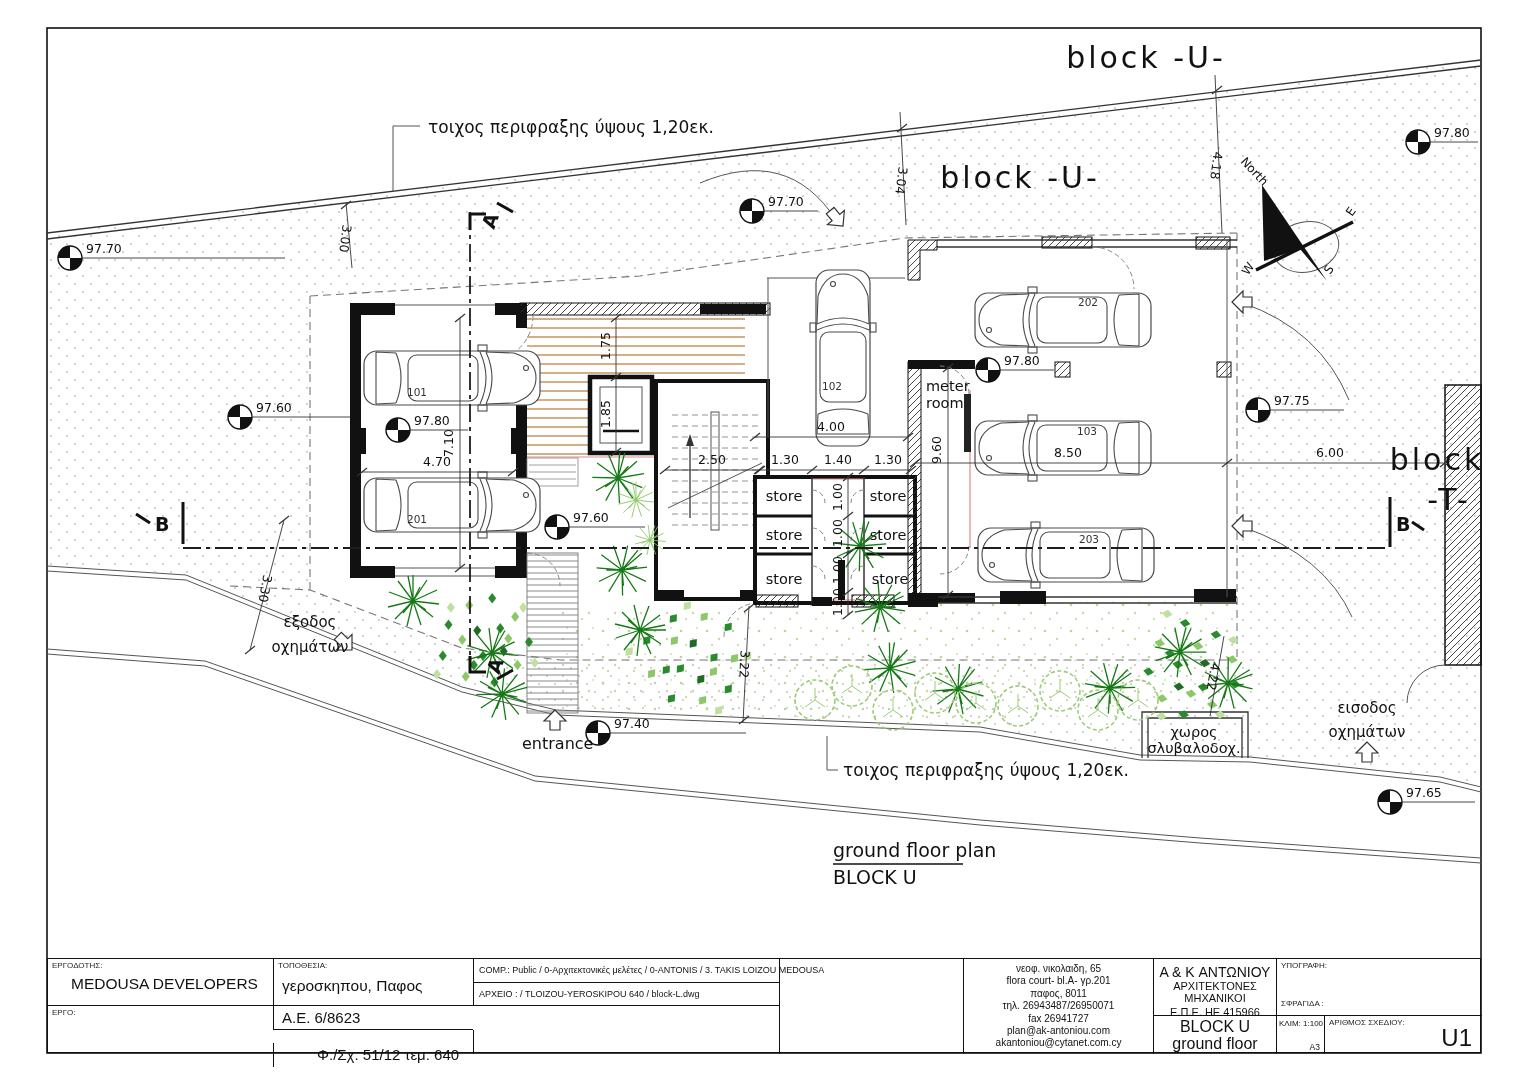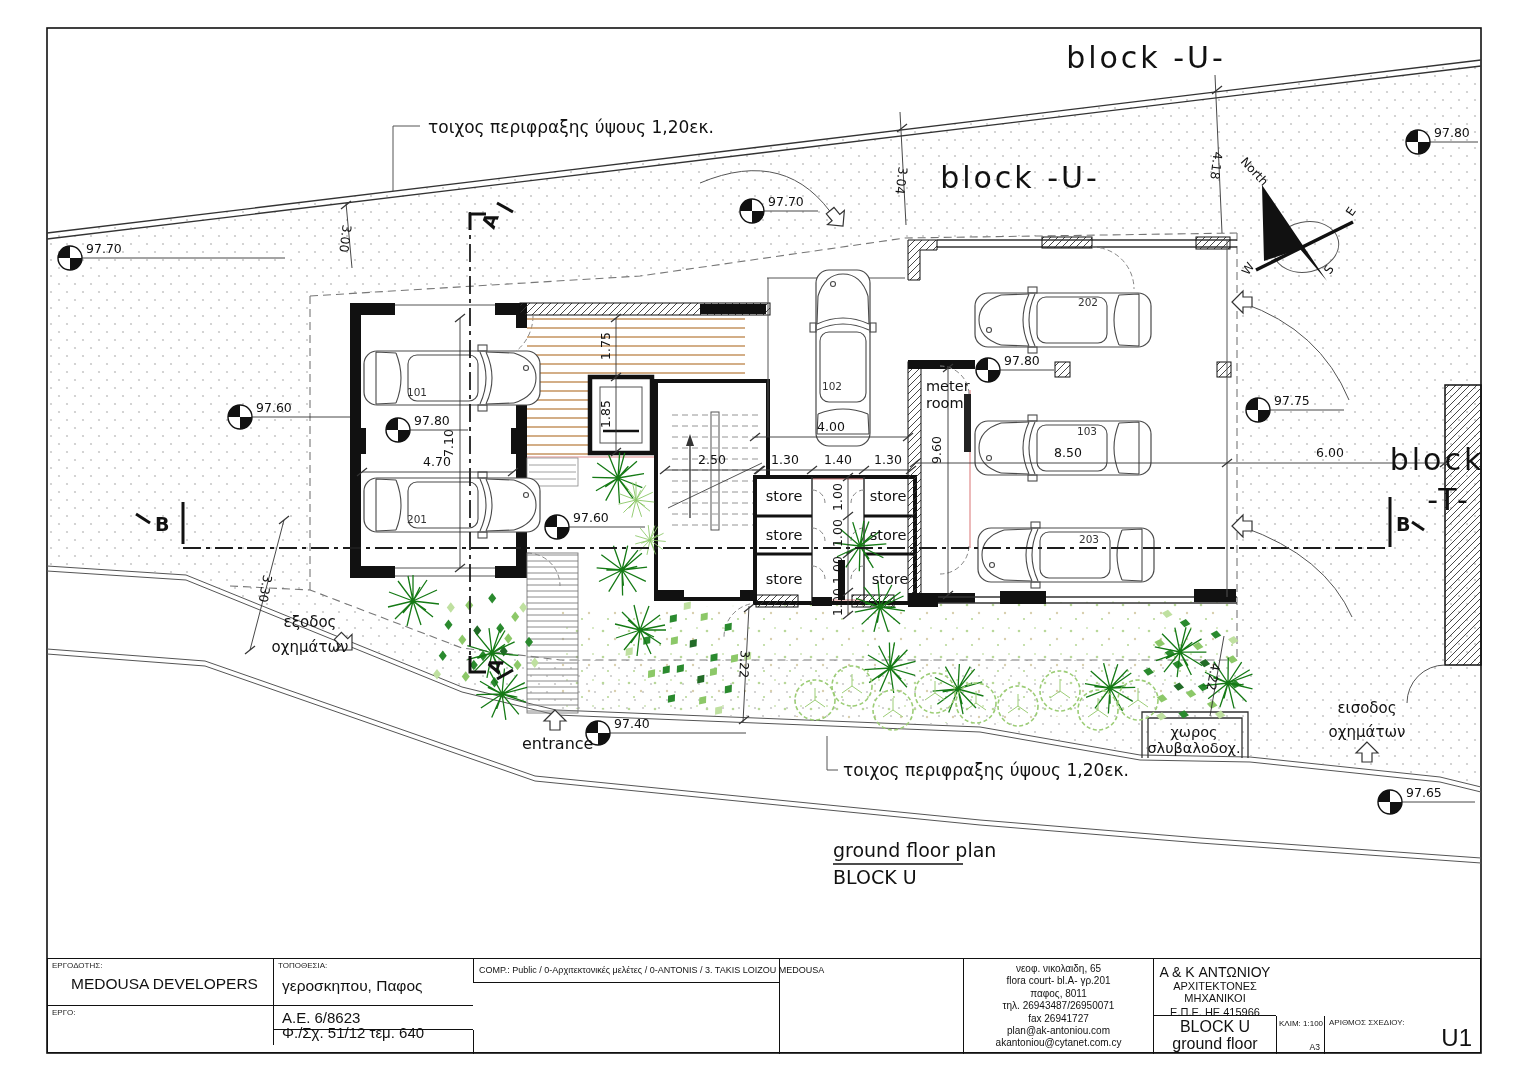--- a/index.html
+++ b/index.html
@@ -494,26 +494,29 @@
     <span class="cap">ΕΡΓΟ:</span>
   </div>
 
   <div class="cell bl bb" style="left:225px;top:0;width:200px;height:47px;">
     <span class="cap">ΤΟΠΟΘΕΣΙΑ:</span>
     <div style="margin:18px 0 0 8px;font-size:15.5px;">γεροσκηπου, Παφος</div>
   </div>
   <div class="cell bl bb" style="left:225px;top:47px;width:200px;height:24px;">
     <div style="margin:3px 0 0 8px;font-size:15px;">Α.Ε. 6/8623</div>
   </div>
-  <div class="cell bl" style="left:225px;top:62px;width:200px;height:24px;">
+  <div class="cell bl" style="left:225px;top:84px;width:200px;height:24px;padding-left:35px;">
     <div style="margin:3px 0 0 8px;font-size:15px;">Φ./Σχ. 51/12   τεμ. 640</div>
   </div>
 
   <div class="cell bl bb" style="left:425px;top:0;width:306px;height:24px;">
     <div style="margin:6px 0 0 5px;font-size:9px;white-space:nowrap;">COMP.: Public / 0-Αρχιτεκτονικές μελέτες / 0-ANTONIS / 3. TAKIS LOIZOU MEDOUSA</div>
+  </div>
+  <div class="cell bl bb" style="left:425px;top:24px;width:306px;height:23px;">
+    <div style="margin:6px 0 0 5px;font-size:9px;white-space:nowrap;">ΑΡΧΕΙΟ :   / TLOIZOU-YEROSKIPOU 640 / block-L.dwg</div>
   </div>
   <div class="cell bl" style="left:425px;top:71px;width:306px;height:24px;"></div>
 
   <div class="cell bl" style="left:731px;top:0;width:184px;height:95px;"></div>
 
   <div class="cell bl" style="left:915px;top:0;width:190px;height:95px;text-align:center;">
     <div style="margin-top:4px;font-size:10px;line-height:12.4px;">
       <div>νεοφ. νικολαιδη, 65</div>
       <div>flora court- bl.A- γρ.201</div>
       <div>παφος, 8011</div>
@@ -529,20 +532,24 @@
     <div style="font-size:11px;">ΑΡΧΙΤΕΚΤΟΝΕΣ ΜΗΧΑΝΙΚΟΙ</div>
     <div style="font-size:11px;margin-top:2px;">Ε.Π.Ε.    HE 415966</div>
   </div>
   <div class="cell bl" style="left:1105px;top:57px;width:123px;height:38px;text-align:center;">
     <div style="margin-top:2px;font-size:16px;line-height:17px;">
       <div>BLOCK U</div>
       <div>ground floor</div>
     </div>
   </div>
 
+  <div class="cell bl bb" style="left:1228px;top:0;width:206px;height:57px;">
+    <span class="cap">ΥΠΟΓΡΑΦΗ:</span>
+    <span class="cap" style="top:40px;">ΣΦΡΑΓΙΔΑ :</span>
+  </div>
   <div class="cell bl" style="left:1228px;top:57px;width:48px;height:38px;">
     <div style="margin:3px 0 0 2px;font-size:8px;white-space:nowrap;">ΚΛΙΜ: 1:100</div>
     <div style="position:absolute;bottom:2px;right:4px;font-size:8.5px;">A3</div>
   </div>
   <div class="cell bl" style="left:1276px;top:57px;width:158px;height:38px;text-align:right;">
     <span class="cap">ΑΡΙΘΜΟΣ ΣΧΕΔΙΟΥ:</span>
     <div style="position:absolute;right:10px;bottom:2px;font-size:24px;">U1</div>
   </div>
 </div>
 </div>

